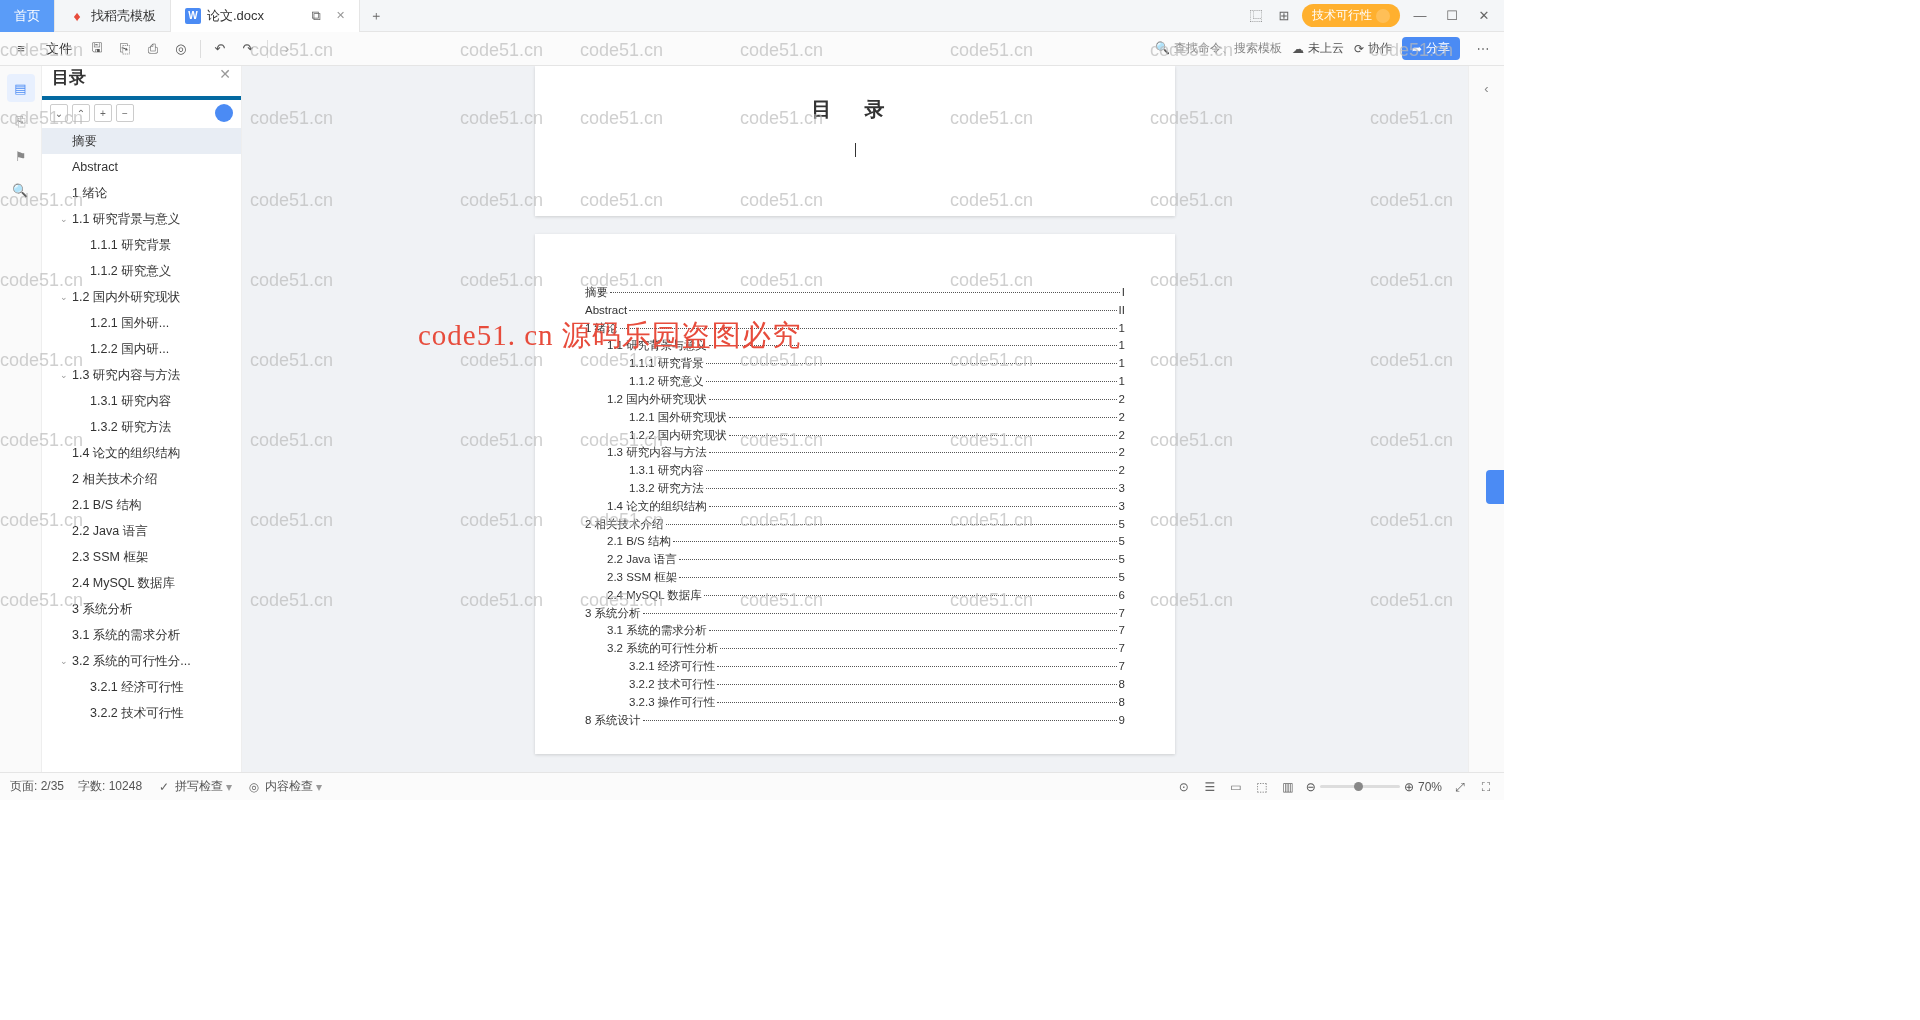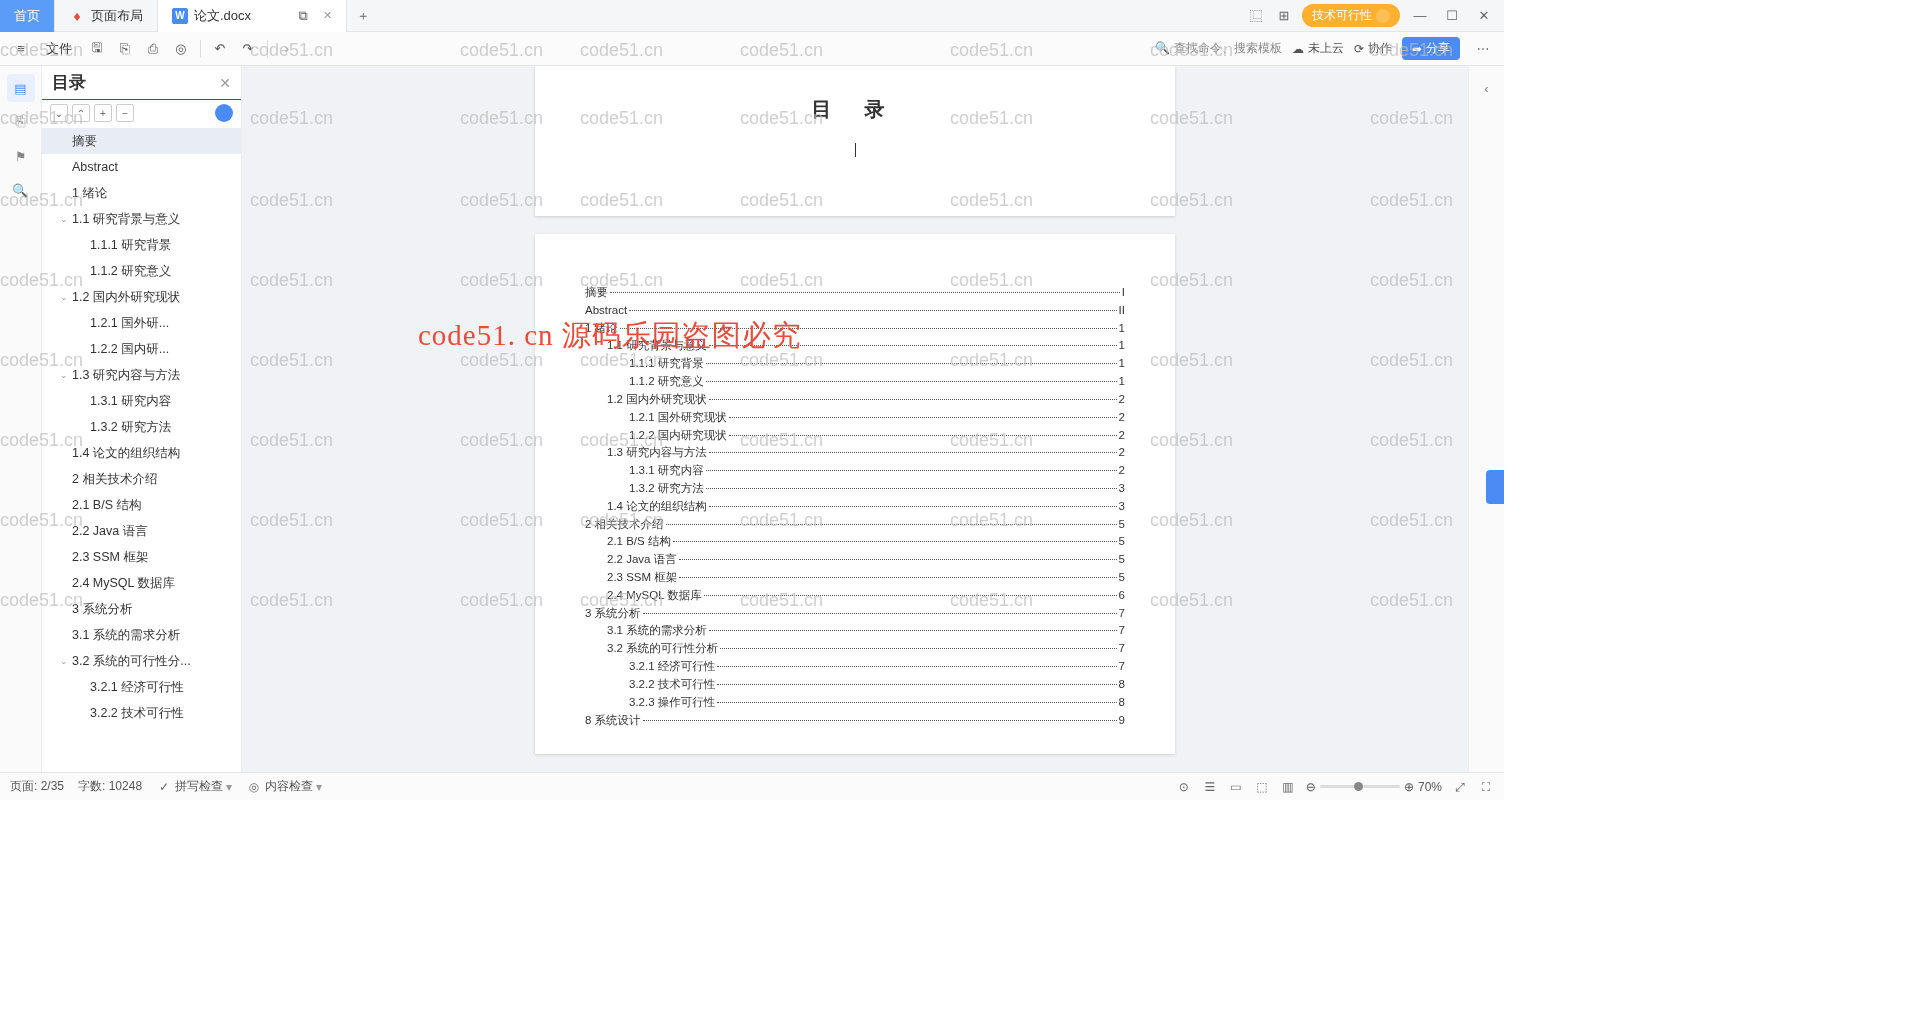--- a/index.html
+++ b/index.html
@@ -27,21 +27,21 @@
 .search-box { color:#888; font-size:12px; }
 .cloud-status { display:flex; align-items:center; gap:4px; color:#555; font-size:12px; }
 .share-btn { background:#4b8bf4; color:#fff; padding:3px 10px; border-radius:4px; font-size:12px; display:flex; align-items:center; gap:4px; }
 
 .main { display:flex; height:calc(100% - 66px - 28px); }
 .left-rail { width:42px; background:#fafafa; border-right:1px solid #eee; display:flex; flex-direction:column; align-items:center; padding-top:8px; gap:6px; }
 .rail-icon { width:28px; height:28px; display:flex; align-items:center; justify-content:center; color:#888; border-radius:4px; }
 .rail-icon.active { background:#e8f0fe; color:#4b8bf4; }
 
 .outline-panel { width:200px; border-right:1px solid #eee; display:flex; flex-direction:column; background:#fff; }
-.outline-header { height:34px; display:flex; align-items:center; padding:0 10px; border-bottom:1px solid #0369a1; }
+.outline-header { height:34px; display:flex; align-items:flex-start; padding:0 10px; border-bottom:4px solid #0369a1; }
 .outline-title { font-size:17px; font-weight:600; color:#333; }
 .outline-close { margin-left:auto; color:#999; font-size:14px; }
 .outline-tools { height:26px; display:flex; align-items:center; padding:0 8px; gap:4px; }
 .ot-btn { width:18px; height:18px; border:1px solid #ccc; display:flex; align-items:center; justify-content:center; font-size:10px; color:#666; border-radius:2px; }
 .ot-loc { margin-left:auto; width:18px; height:18px; background:#4b8bf4; border-radius:50%; }
 .outline-list { flex:1; overflow:auto; padding:2px 0; }
 .ol-item { padding:4px 8px; font-size:12.5px; color:#333; cursor:pointer; white-space:nowrap; overflow:hidden; text-overflow:ellipsis; display:flex; align-items:center; line-height:18px; }
 .ol-item.selected { background:#e8edf4; }
 .ol-item .chev { width:12px; display:inline-block; color:#999; font-size:9px; }
 .ol-item.l0 { padding-left:18px; }
@@ -79,21 +79,21 @@
 </style>
 </head>
 <body>
 
 <div class="titlebar">
   <div class="tab home">
       <span>首页</span>
     </div>
   <div class="tab">
     <span class="icon-doc t-icon">♦</span>
-    <span>页面布局</span>
+    <span>找稻壳模板</span>
   </div>
   <div class="tab active">
     <span class="icon-doc w-icon">W</span>
     <span>论文.docx</span>
     <span style="flex:1"></span>
     <span class="win-icon" style="margin-left:30px">⧉</span>
     <span class="close">✕</span>
   </div>
   <div class="newtab">＋</div>
   <div class="win-controls">

